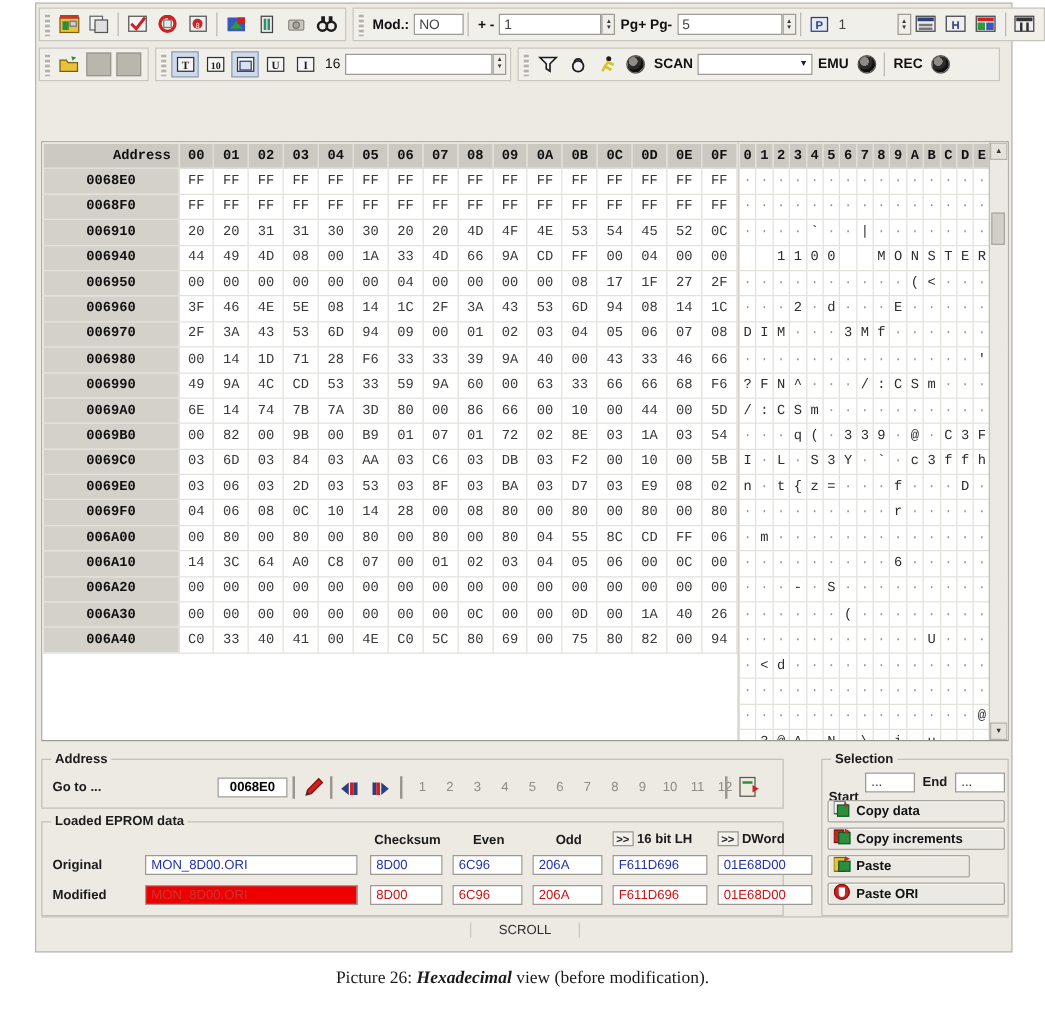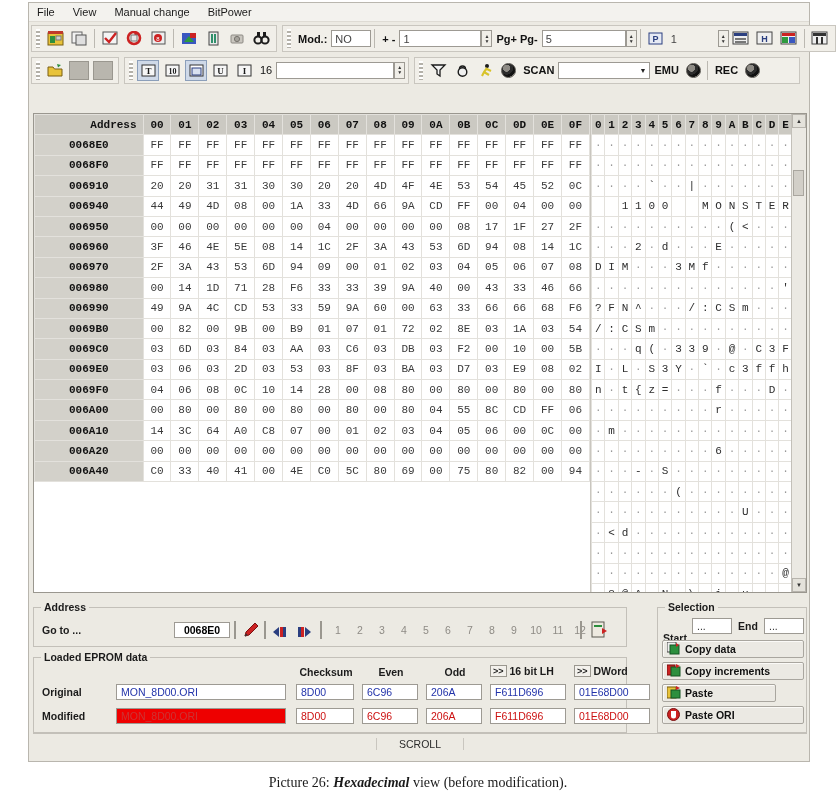--- a/index.html
+++ b/index.html
@@ -65,26 +65,20 @@
   .status .st{font-size:10.5px;color:#2b2b2b;border-left:1px solid #c9c6bf;border-right:1px solid #c9c6bf;padding:0 22px;}
 
   .caption{position:absolute;left:0;top:775px;width:836px;text-align:center;font-family:"Liberation Serif",serif;font-size:14px;color:#1a1a1a;}
   .caption i{font-weight:bold;font-style:italic;}
 </style>
 </head>
 <body>
 
 <div class="app">
 
-  <div class="menubar">
-    <div class="mi">File</div>
-    <div class="mi">View</div>
-    <div class="mi">Manual change</div>
-    <div class="mi">BitPower</div>
-  </div>
 
   <div class="tbrow">
     <div class="tbgroup">
       <div class="grip"></div>
       <div class="tbtn">
         <svg width="17" height="15" viewBox="0 0 17 15">
             <rect x="1" y="2" width="15" height="12" fill="#e8c33a" stroke="#7a5f12"></rect>
             <rect x="3" y="5" width="5" height="7" fill="#2d8f3e"></rect>
             <rect x="9" y="5" width="5" height="4" fill="#cfcfcf" stroke="#777"></rect>
             <rect x="1" y="0" width="15" height="3" fill="#c0392b"></rect>
@@ -487,20 +481,39 @@
               <td class="hb">60</td>
               <td class="hb">00</td>
               <td class="hb">63</td>
               <td class="hb">33</td>
               <td class="hb">66</td>
               <td class="hb">66</td>
               <td class="hb">68</td>
               <td class="hb">F6</td>
             </tr>
             <tr>
+              <td class="addr">0069A0</td>
+              <td class="hb">6E</td>
+              <td class="hb">14</td>
+              <td class="hb">74</td>
+              <td class="hb">7B</td>
+              <td class="hb">7A</td>
+              <td class="hb">3D</td>
+              <td class="hb">80</td>
+              <td class="hb">00</td>
+              <td class="hb">86</td>
+              <td class="hb">66</td>
+              <td class="hb">00</td>
+              <td class="hb">10</td>
+              <td class="hb">00</td>
+              <td class="hb">44</td>
+              <td class="hb">00</td>
+              <td class="hb">5D</td>
+            </tr>
+            <tr>
               <td class="addr">0069B0</td>
               <td class="hb">00</td>
               <td class="hb">82</td>
               <td class="hb">00</td>
               <td class="hb">9B</td>
               <td class="hb">00</td>
               <td class="hb">B9</td>
               <td class="hb">01</td>
               <td class="hb">07</td>
               <td class="hb">01</td>
@@ -618,20 +631,39 @@
               <td class="hb">00</td>
               <td class="hb">00</td>
               <td class="hb">00</td>
               <td class="hb">00</td>
               <td class="hb">00</td>
               <td class="hb">00</td>
               <td class="hb">00</td>
               <td class="hb">00</td>
               <td class="hb">00</td>
               <td class="hb">00</td>
+            </tr>
+            <tr>
+              <td class="addr">006A30</td>
+              <td class="hb">00</td>
+              <td class="hb">00</td>
+              <td class="hb">00</td>
+              <td class="hb">00</td>
+              <td class="hb">00</td>
+              <td class="hb">00</td>
+              <td class="hb">00</td>
+              <td class="hb">00</td>
+              <td class="hb">0C</td>
+              <td class="hb">00</td>
+              <td class="hb">00</td>
+              <td class="hb">0D</td>
+              <td class="hb">00</td>
+              <td class="hb">1A</td>
+              <td class="hb">40</td>
+              <td class="hb">26</td>
             </tr>
             <tr>
               <td class="addr">006A40</td>
               <td class="hb">C0</td>
               <td class="hb">33</td>
               <td class="hb">40</td>
               <td class="hb">41</td>
               <td class="hb">00</td>
               <td class="hb">4E</td>
               <td class="hb">C0</td>

